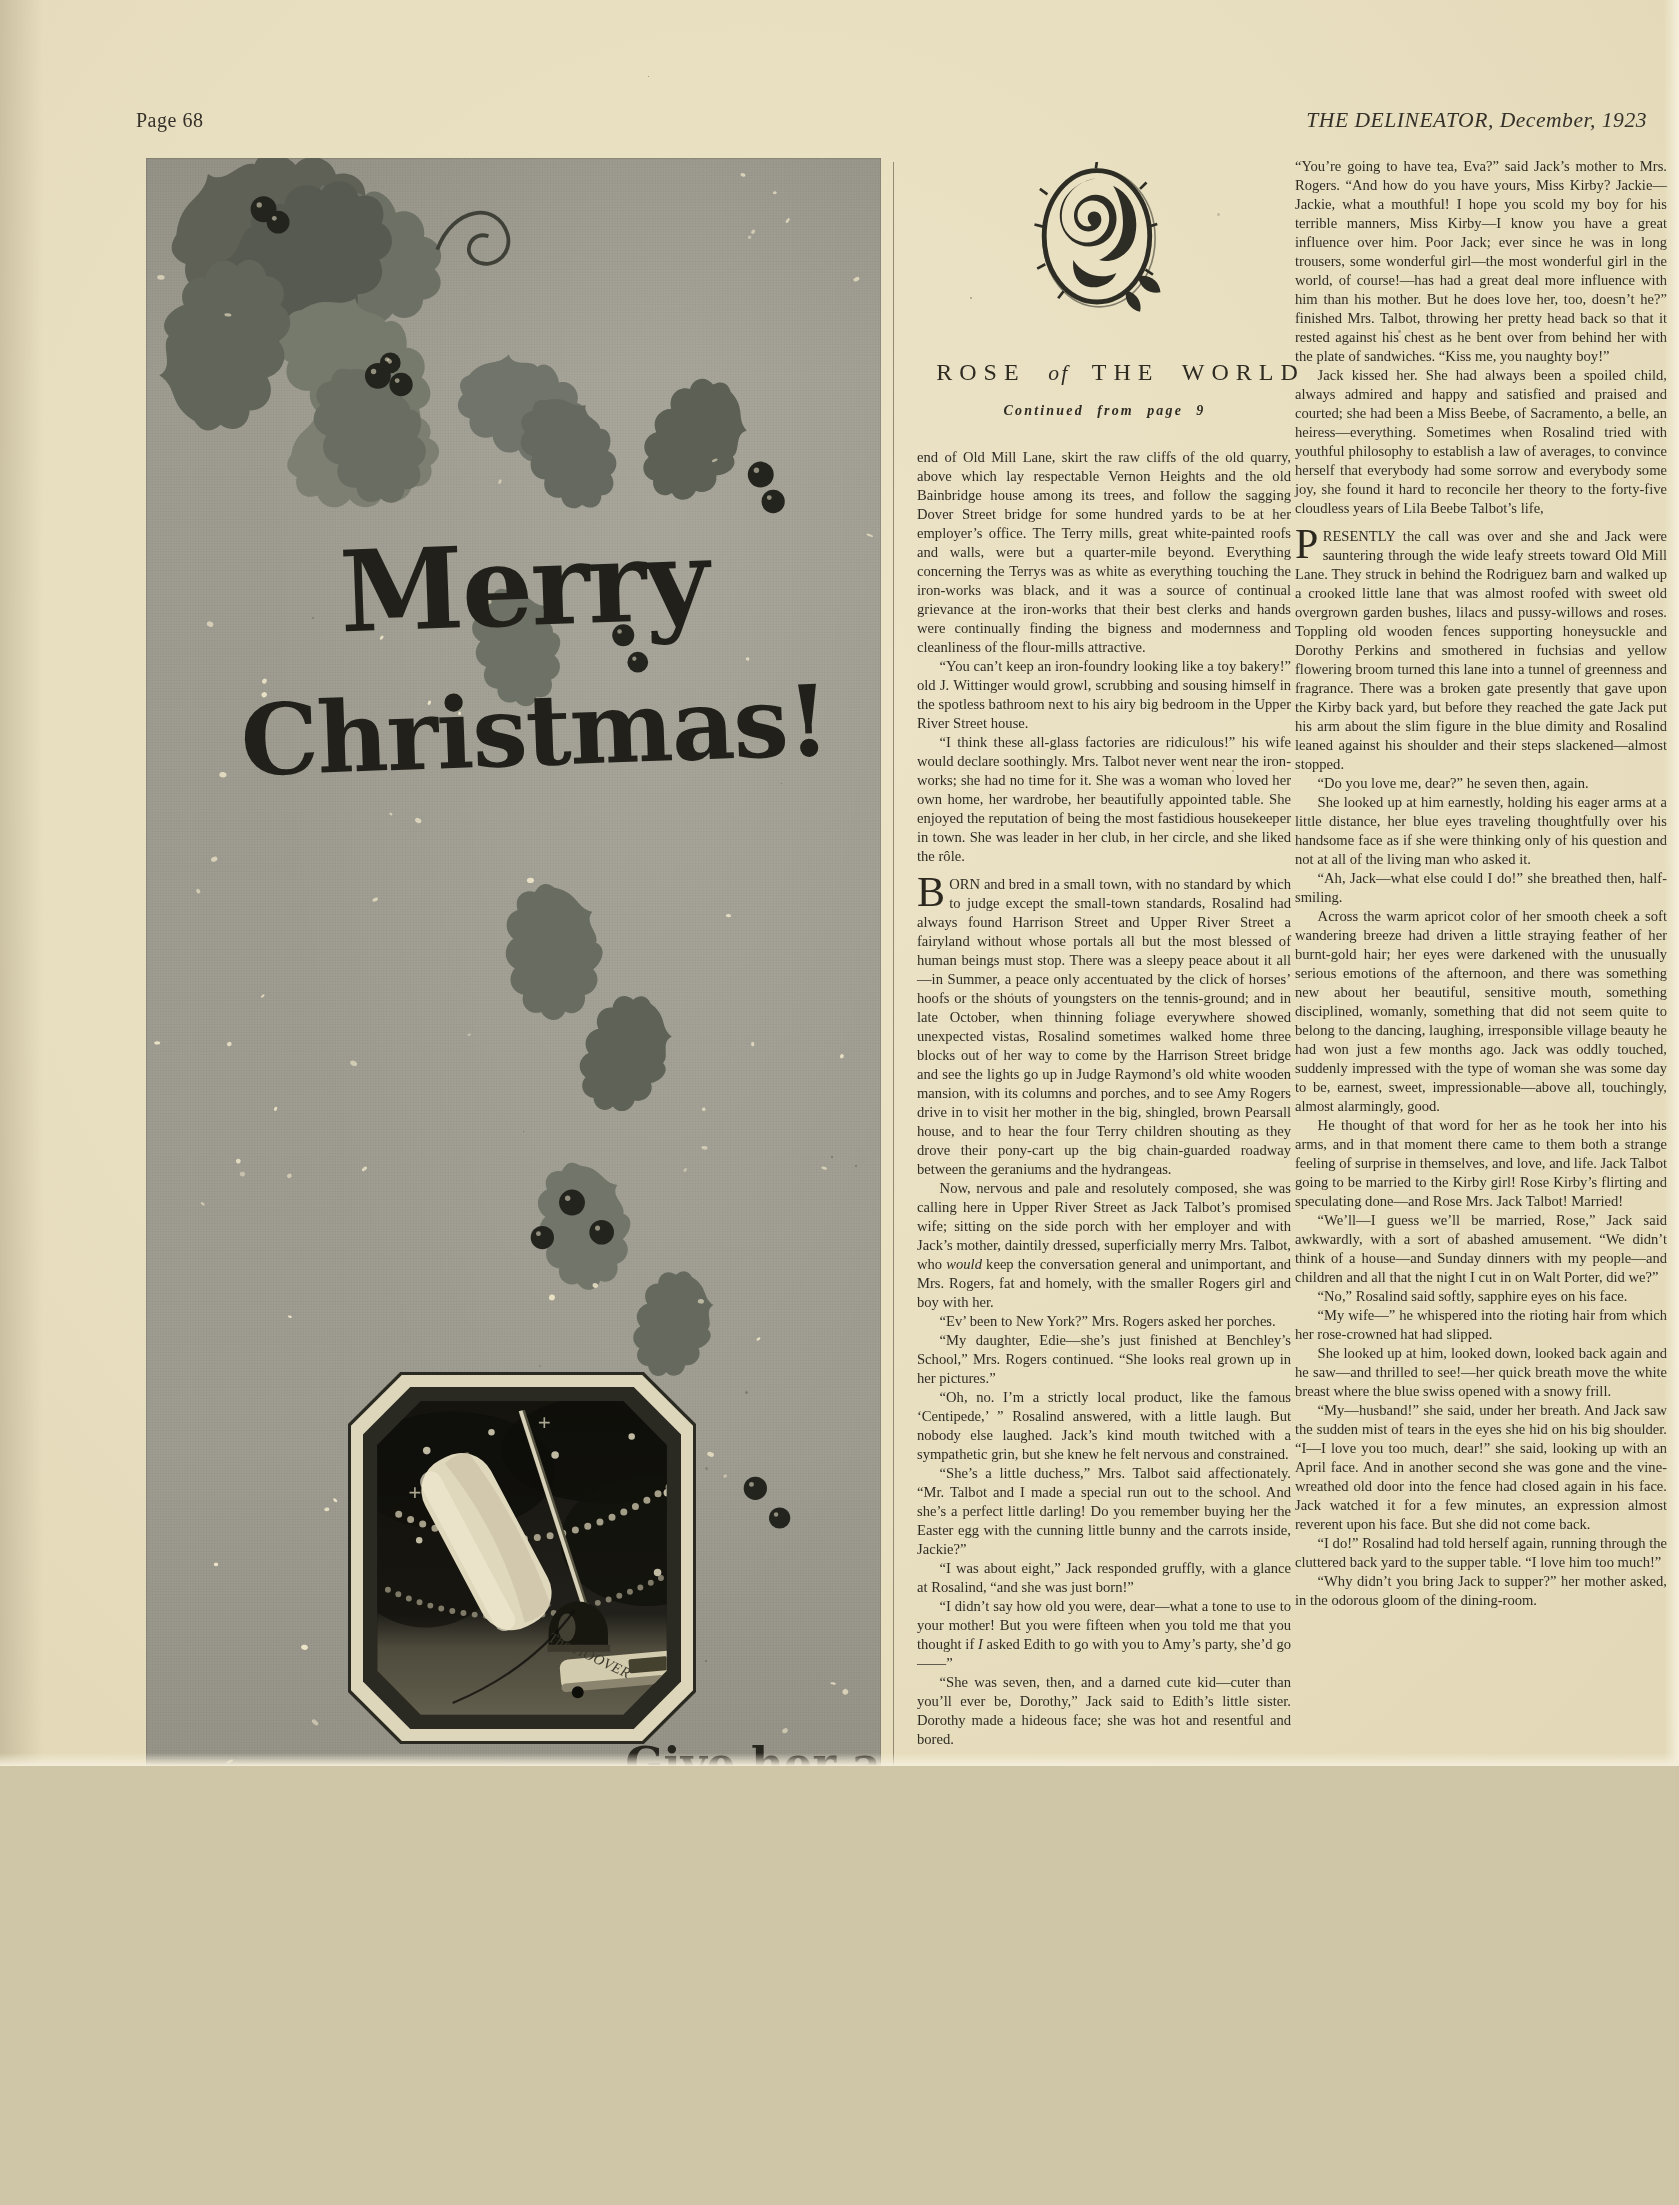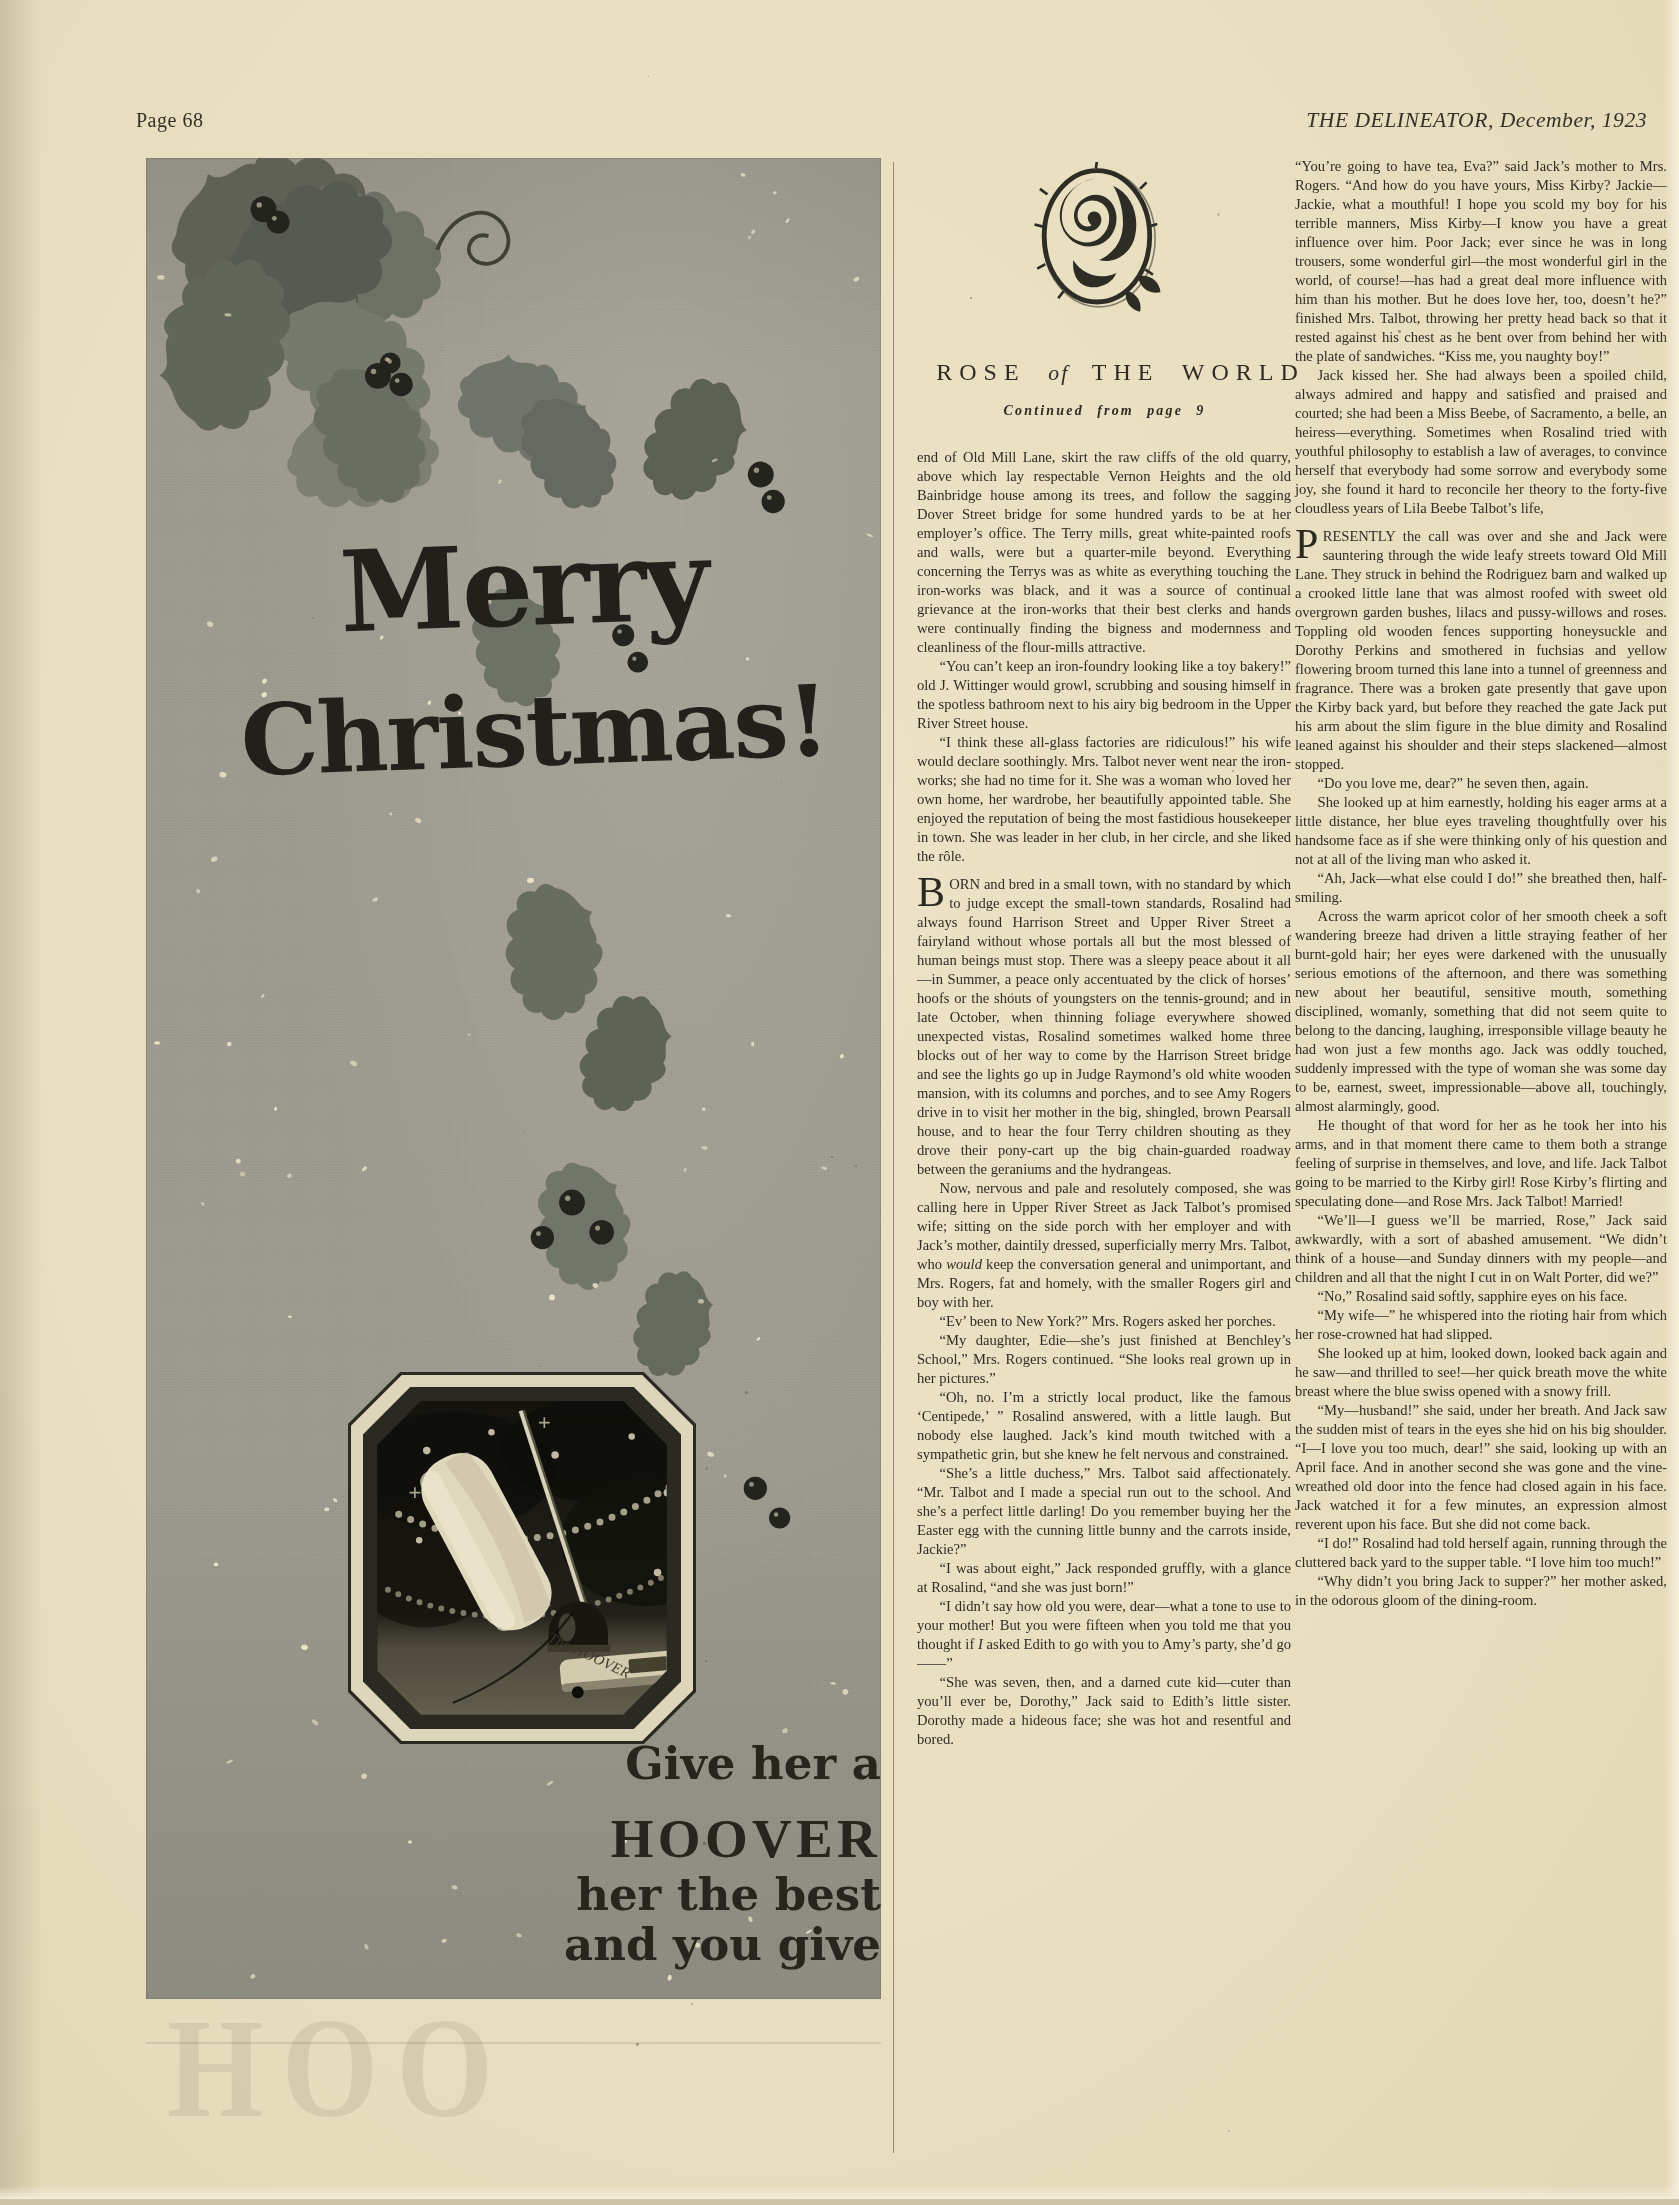--- a/index.html
+++ b/index.html
@@ -1,16 +1,16 @@
 <!DOCTYPE html>
 <html style="font-size:8.6px"><head>
 <meta charset="utf-8">
 <style>
   html,body{margin:0;padding:0;background:#cfc6a8;}
-  .page{position:relative;width:1680px;height:2199px;overflow:hidden;
+  .page{position:relative;width:1680px;height:1766px;overflow:hidden;
         background:radial-gradient(ellipse at 45% 40%, #ece3c8 0%, #e8dfc0 55%, #e2d8b7 100%);
         font-family:"Liberation Serif", serif;color:#35312a;}
   
   .edge-left{position:absolute;left:0;top:0;width:43px;height:100%;z-index:6;
         background:linear-gradient(to right, rgba(92,80,52,.20), rgba(92,80,52,0));}
   .edge-right{position:absolute;right:0;top:0;width:16px;height:100%;z-index:6;
         background:linear-gradient(to left, #f6f0dd, rgba(246,240,221,0));}
   .edge-bottom{position:absolute;left:0;bottom:0;width:100%;height:13px;z-index:6;
         background:linear-gradient(to top, #f4edda, rgba(244,237,218,0));}
   .speck{position:absolute;background:#4a4434;border-radius:50%;z-index:5;}

